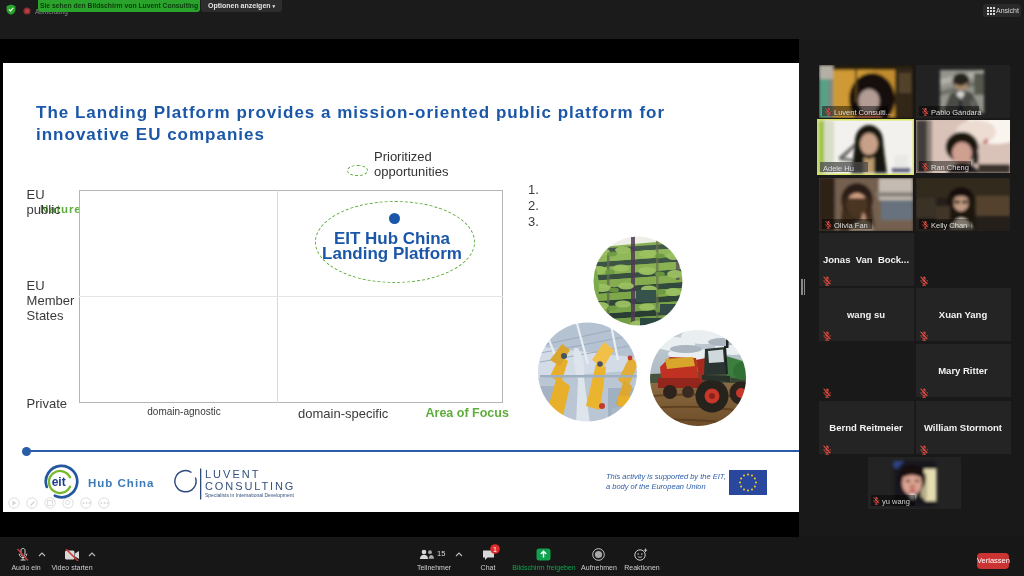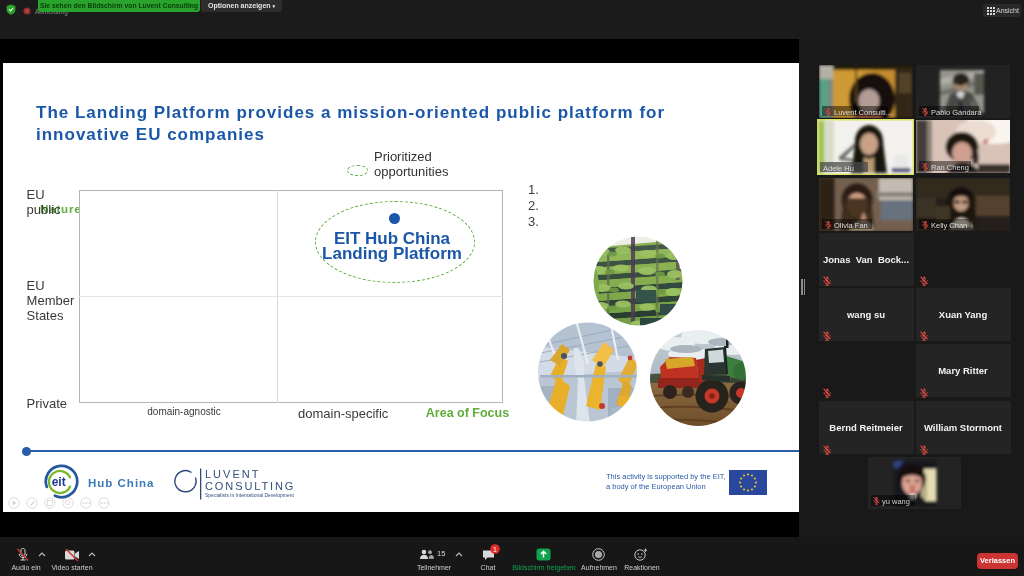--- a/index.html
+++ b/index.html
@@ -54,21 +54,21 @@
 
     <div class="abs" style="left:75.7px;top:126.6px;width:424px;height:213px;border:1px solid #b5b5b5;background:#fff;"></div>
     <div class="abs" style="left:274px;top:126.6px;width:1px;height:213px;background:#d9d9d9;"></div>
     <div class="abs" style="left:75.7px;top:232.8px;width:424px;height:1px;background:#e4e4e4;"></div>
 
     <div class="abs" style="left:23.6px;top:125px;color:#3a3a3a;font-size:13px;line-height:14.8px;">EU<br>public</div>
     <div class="abs" style="left:23.6px;top:216.4px;color:#3a3a3a;font-size:13px;line-height:14.8px;">EU<br>Member<br>States</div>
     <div class="abs" style="left:23.6px;top:332.7px;color:#3a3a3a;font-size:13px;">Private</div>
     <div class="abs" style="left:111px;top:342.5px;width:140px;color:#3a3a3a;font-size:10px;text-align:center;">domain-agnostic</div>
     <div class="abs" style="left:295px;top:342.5px;width:140px;color:#3a3a3a;font-size:13px;">domain-specific</div>
-    <div class="abs" style="left:422.5px;top:342.5px;width:84px;color:#5fad3c;font-size:12.5px;font-weight:bold;text-align:center;">Area of Focus</div>
+    <div class="abs" style="left:422.5px;top:342.5px;width:84px;color:#5fad3c;font-size:12.5px;font-weight:bold;">Area of Focus</div>
 
     <div class="abs" style="left:312px;top:138px;width:160px;height:82px;border:1.5px dashed #5fad3c;border-radius:50%;"></div>
     <div class="abs" style="left:385.5px;top:150px;width:11px;height:11px;border-radius:50%;background:#1b57a9;"></div>
     <div class="abs" style="left:309px;top:168px;width:160px;color:#1b57a9;font-size:17px;font-weight:bold;text-align:center;line-height:15.2px;">EIT Hub China<br>Landing Platform</div>
 
     <div class="abs" style="left:525px;top:119.4px;color:#3c3c3c;font-size:13px;line-height:15.8px;">1.<br>2.<br>3.</div>
 
     <svg class="abs" style="left:487px;top:165px" width="309px" height="248px" viewBox="0 0 309 248">
       <defs>
         <filter id="bl1" x="-10%" y="-10%" width="120%" height="120%">
@@ -242,21 +242,21 @@
     </svg>
 
     <svg class="abs" style="left:168px;top:402px" width="135" height="36" viewBox="0 0 135 36">
       <path d="M 20.5 7.5 A 10.6 10.6 0 1 0 24.4 12.5" fill="none" stroke="#2e4a7d" stroke-width="1.4"></path>
       <rect x="29" y="3.5" width="1.3" height="31" fill="#2e4a7d"></rect>
       <text x="34" y="13" font-size="11" fill="#33507e" font-family="Liberation Sans" letter-spacing="2">LUVENT</text>
       <text x="34" y="24.5" font-size="11" fill="#33507e" font-family="Liberation Sans" letter-spacing="1.9">CONSULTING</text>
       <text x="34" y="31.5" font-size="5" fill="#33507e" font-family="Liberation Sans">Specialists in International Development</text>
     </svg>
 
-    <div class="abs" style="left:603px;top:409px;color:#2a5ca8;font-size:7.5px;line-height:10px;">This activity is supported by the EIT,<br>a body of the European Union</div>
+    <div class="abs" style="left:603px;top:409px;color:#2a5ca8;font-size:7.5px;line-height:10px;font-style:italic;">This activity is supported by the EIT,<br>a body of the European Union</div>
     <svg class="abs" style="left:726px;top:407px" width="38" height="25" viewBox="0 0 38 25">
       <rect width="38" height="25" fill="#29479c"></rect>
       <g fill="#f7d117">
         <circle cx="19" cy="4.5" r="1"></circle>
           <circle cx="23" cy="5.6" r="1"></circle>
           <circle cx="25.9" cy="8.5" r="1"></circle>
         <circle cx="27" cy="12.5" r="1"></circle>
           <circle cx="25.9" cy="16.5" r="1"></circle>
           <circle cx="23" cy="19.4" r="1"></circle>
         <circle cx="19" cy="20.5" r="1"></circle>
@@ -554,15 +554,15 @@
 
   <svg class="abs" style="left:634px;top:548px" width="14" height="13" viewBox="0 0 14 13">
     <circle cx="6" cy="7" r="5.2" fill="none" stroke="#c8c8c8" stroke-width="1"></circle>
     <circle cx="4.2" cy="6" r="0.8" fill="#c8c8c8"></circle>
       <circle cx="7.8" cy="6" r="0.8" fill="#c8c8c8"></circle>
     <path d="M3.8 8.4 C4.6 9.6 7.4 9.6 8.2 8.4" stroke="#c8c8c8" stroke-width="0.9" fill="none"></path>
     <path d="M11.5 0.5 L11.5 4 M9.8 2.2 L13.2 2.2" stroke="#c8c8c8" stroke-width="0.9"></path>
   </svg>
   <div class="abs" style="left:612px;top:564px;width:60px;text-align:center;color:#cfcfcf;font-size:7px;">Reaktionen</div>
 
-  <div class="abs" style="left:977px;top:553px;width:41px;height:16px;background:#cc3333;border-radius:4px;color:#fff;font-size:7.5px;text-align:center;line-height:16px;font-weight:bold;">Verlassen</div>
+  <div class="abs" style="left:977px;top:553px;width:32px;height:16px;background:#cc3333;border-radius:4px;color:#fff;font-size:7.5px;text-align:center;line-height:16px;">Verlassen</div>
 
 </div>
 
 </body></html>

